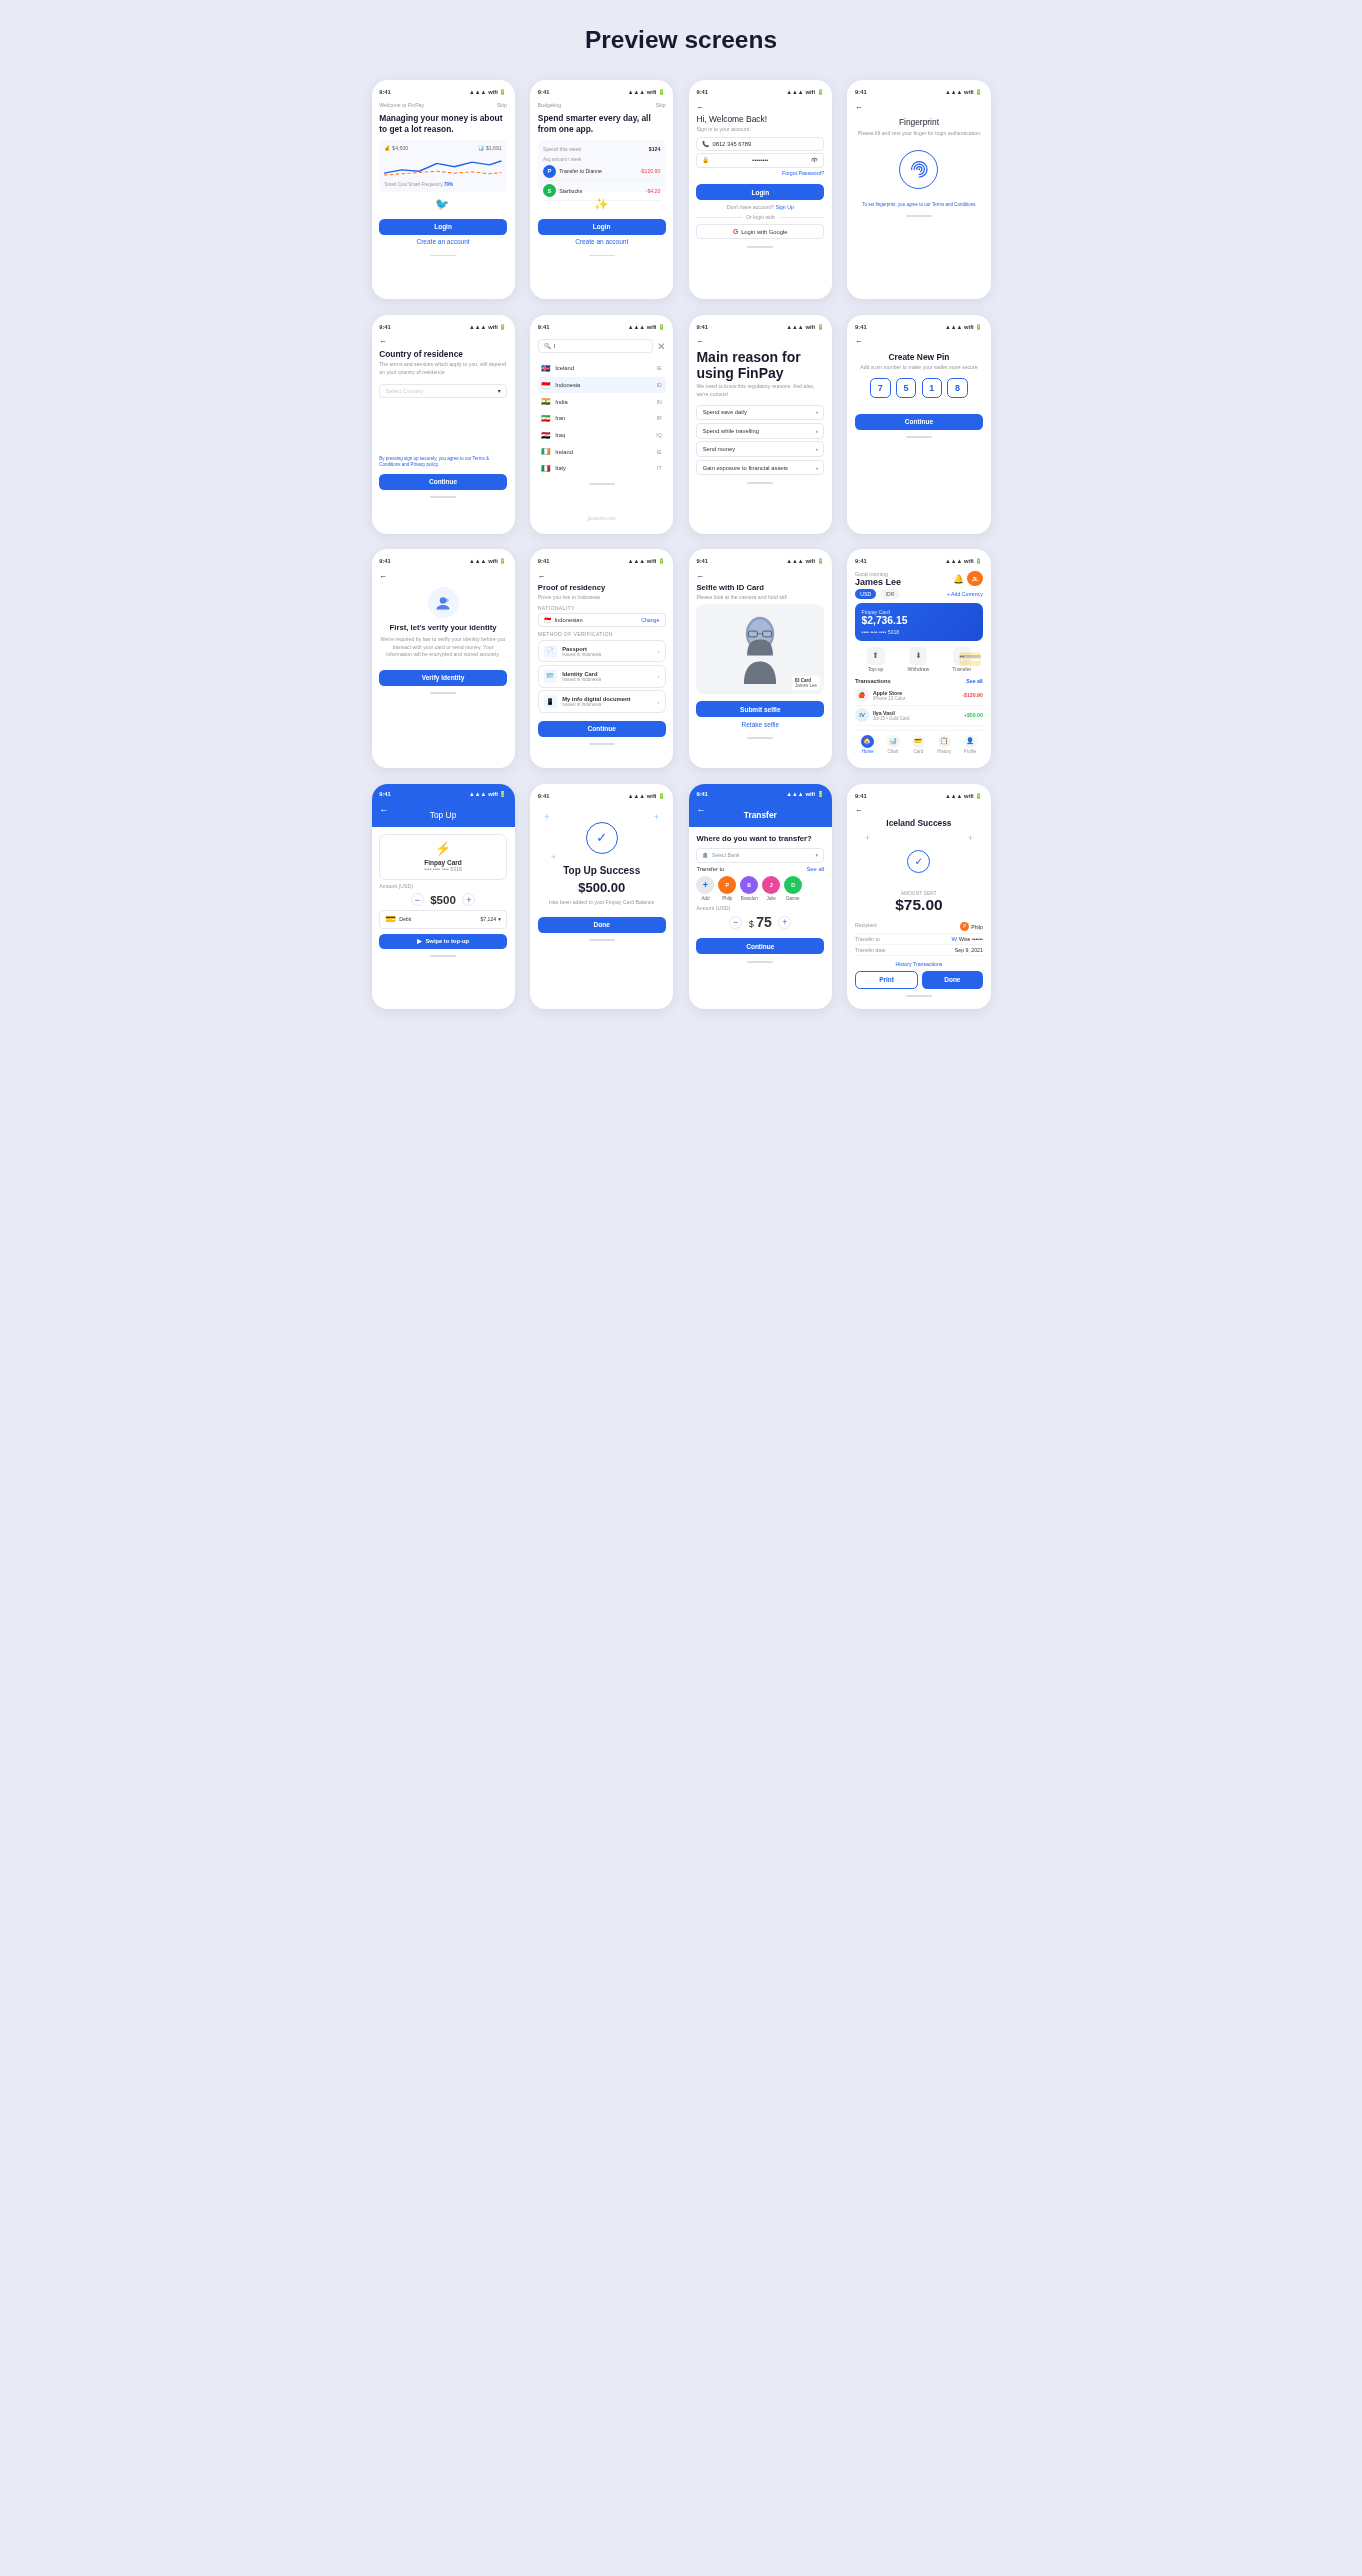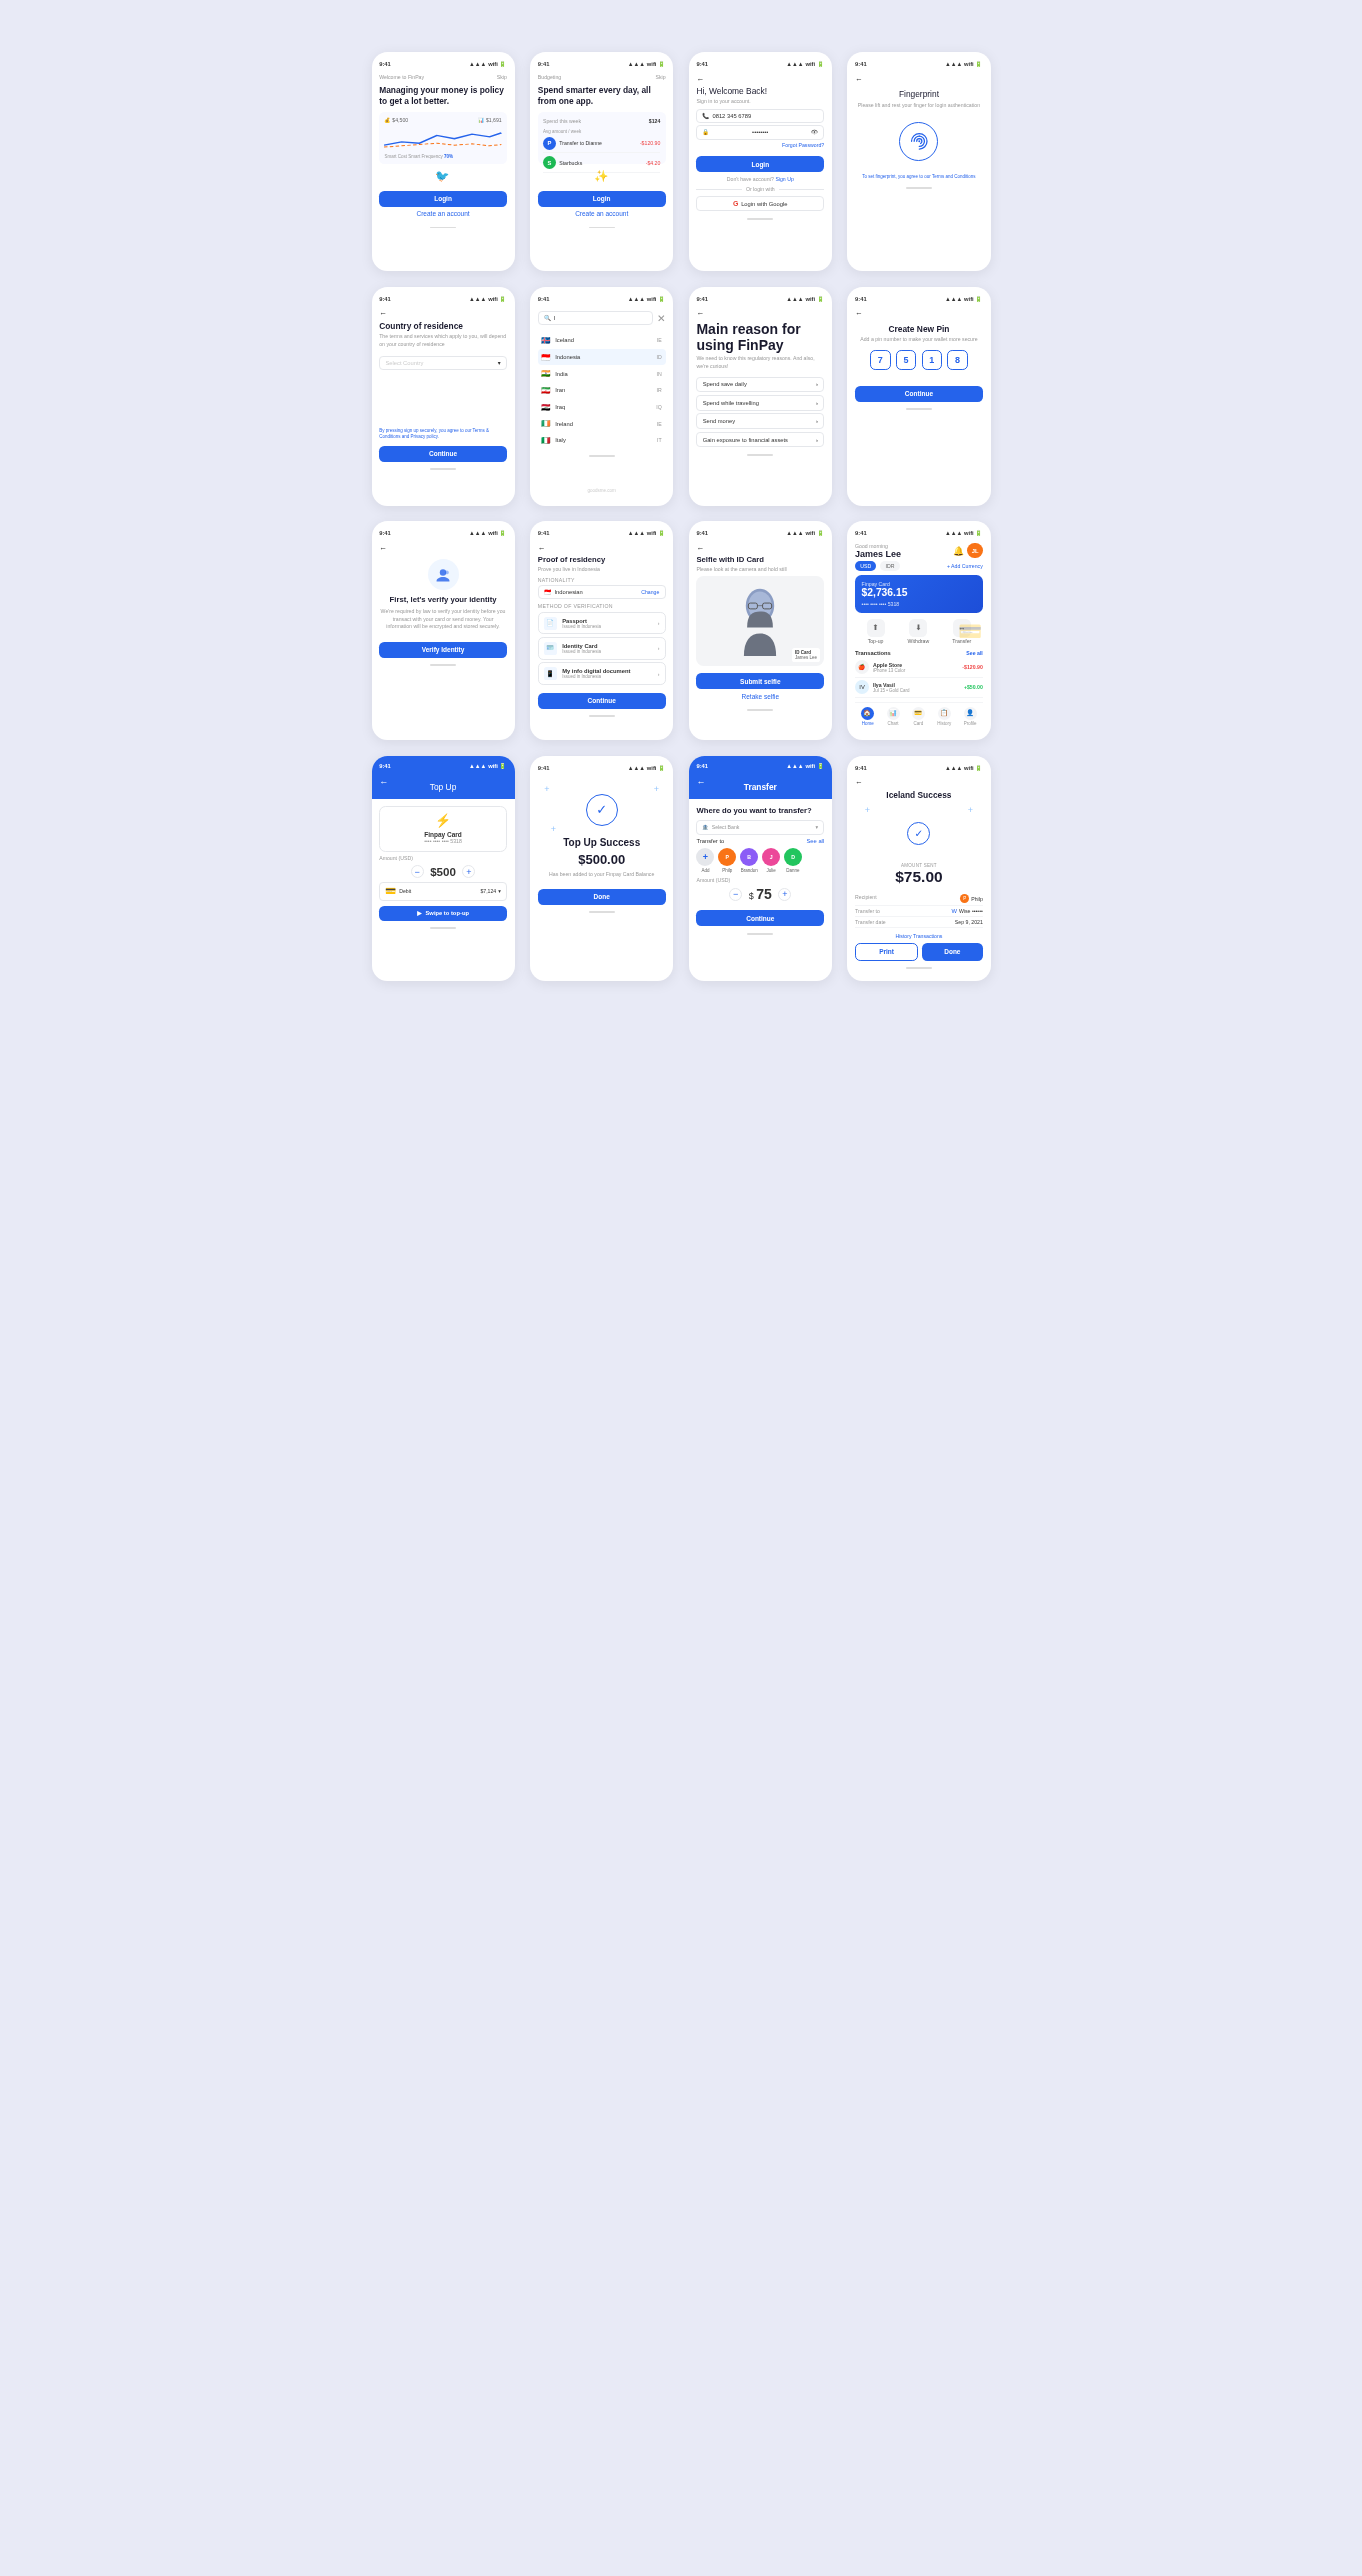--- a/index.html
+++ b/index.html
@@ -566,39 +566,40 @@
       justify-content: center;
       gap: 2.6px;
     }
     .amount-input-row .currency { font-size: 9px; color: #333; }
     .amount-input-row .amount-big { font-size: 14px; font-weight: 700; }
   </style>
 </head>
 <body>
 
 <div class="page-header">
+  <h1 class="page-title">Preview screens</h1>
 </div>
 
 <div class="screens-grid">
 
   <div class="phone-card">
     <div class="status-bar">
       <span>9:41</span>
       <div class="status-icons">
         <span>▲▲▲</span>
         <span>wifi</span>
         <span>🔋</span>
       </div>
     </div>
     <div class="screen-content">
       <div style="display:flex;justify-content:space-between;align-items:center;margin-bottom:2.6px;">
         <span style="font-size:5.2px;color:#999;">Welcome to FinPay</span>
         <span style="font-size:5.2px;color:#999;">Skip</span>
       </div>
-      <div class="welcome-text">Managing your money is policy to get a lot better.</div>
+      <div class="welcome-text">Managing your money is about to get a lot reason.</div>
       <div class="chart-area">
         <div class="chart-row">
           <span>💰 <span>$4,500</span></span>
           <span>📊 <span>$1,691</span></span>
         </div>
         <div class="chart-line">
           <svg viewBox="0 0 100 30" preserveAspectRatio="none">
             <polyline points="0,25 15,20 30,22 45,10 60,15 75,8 90,12 100,6" fill="none" stroke="#2563eb" stroke-width="2"></polyline>
             <polyline points="0,28 15,26 30,24 45,22 60,25 75,23 90,26 100,24" fill="none" stroke="#f97316" stroke-width="1.5" stroke-dasharray="3,2"></polyline>
           </svg>

